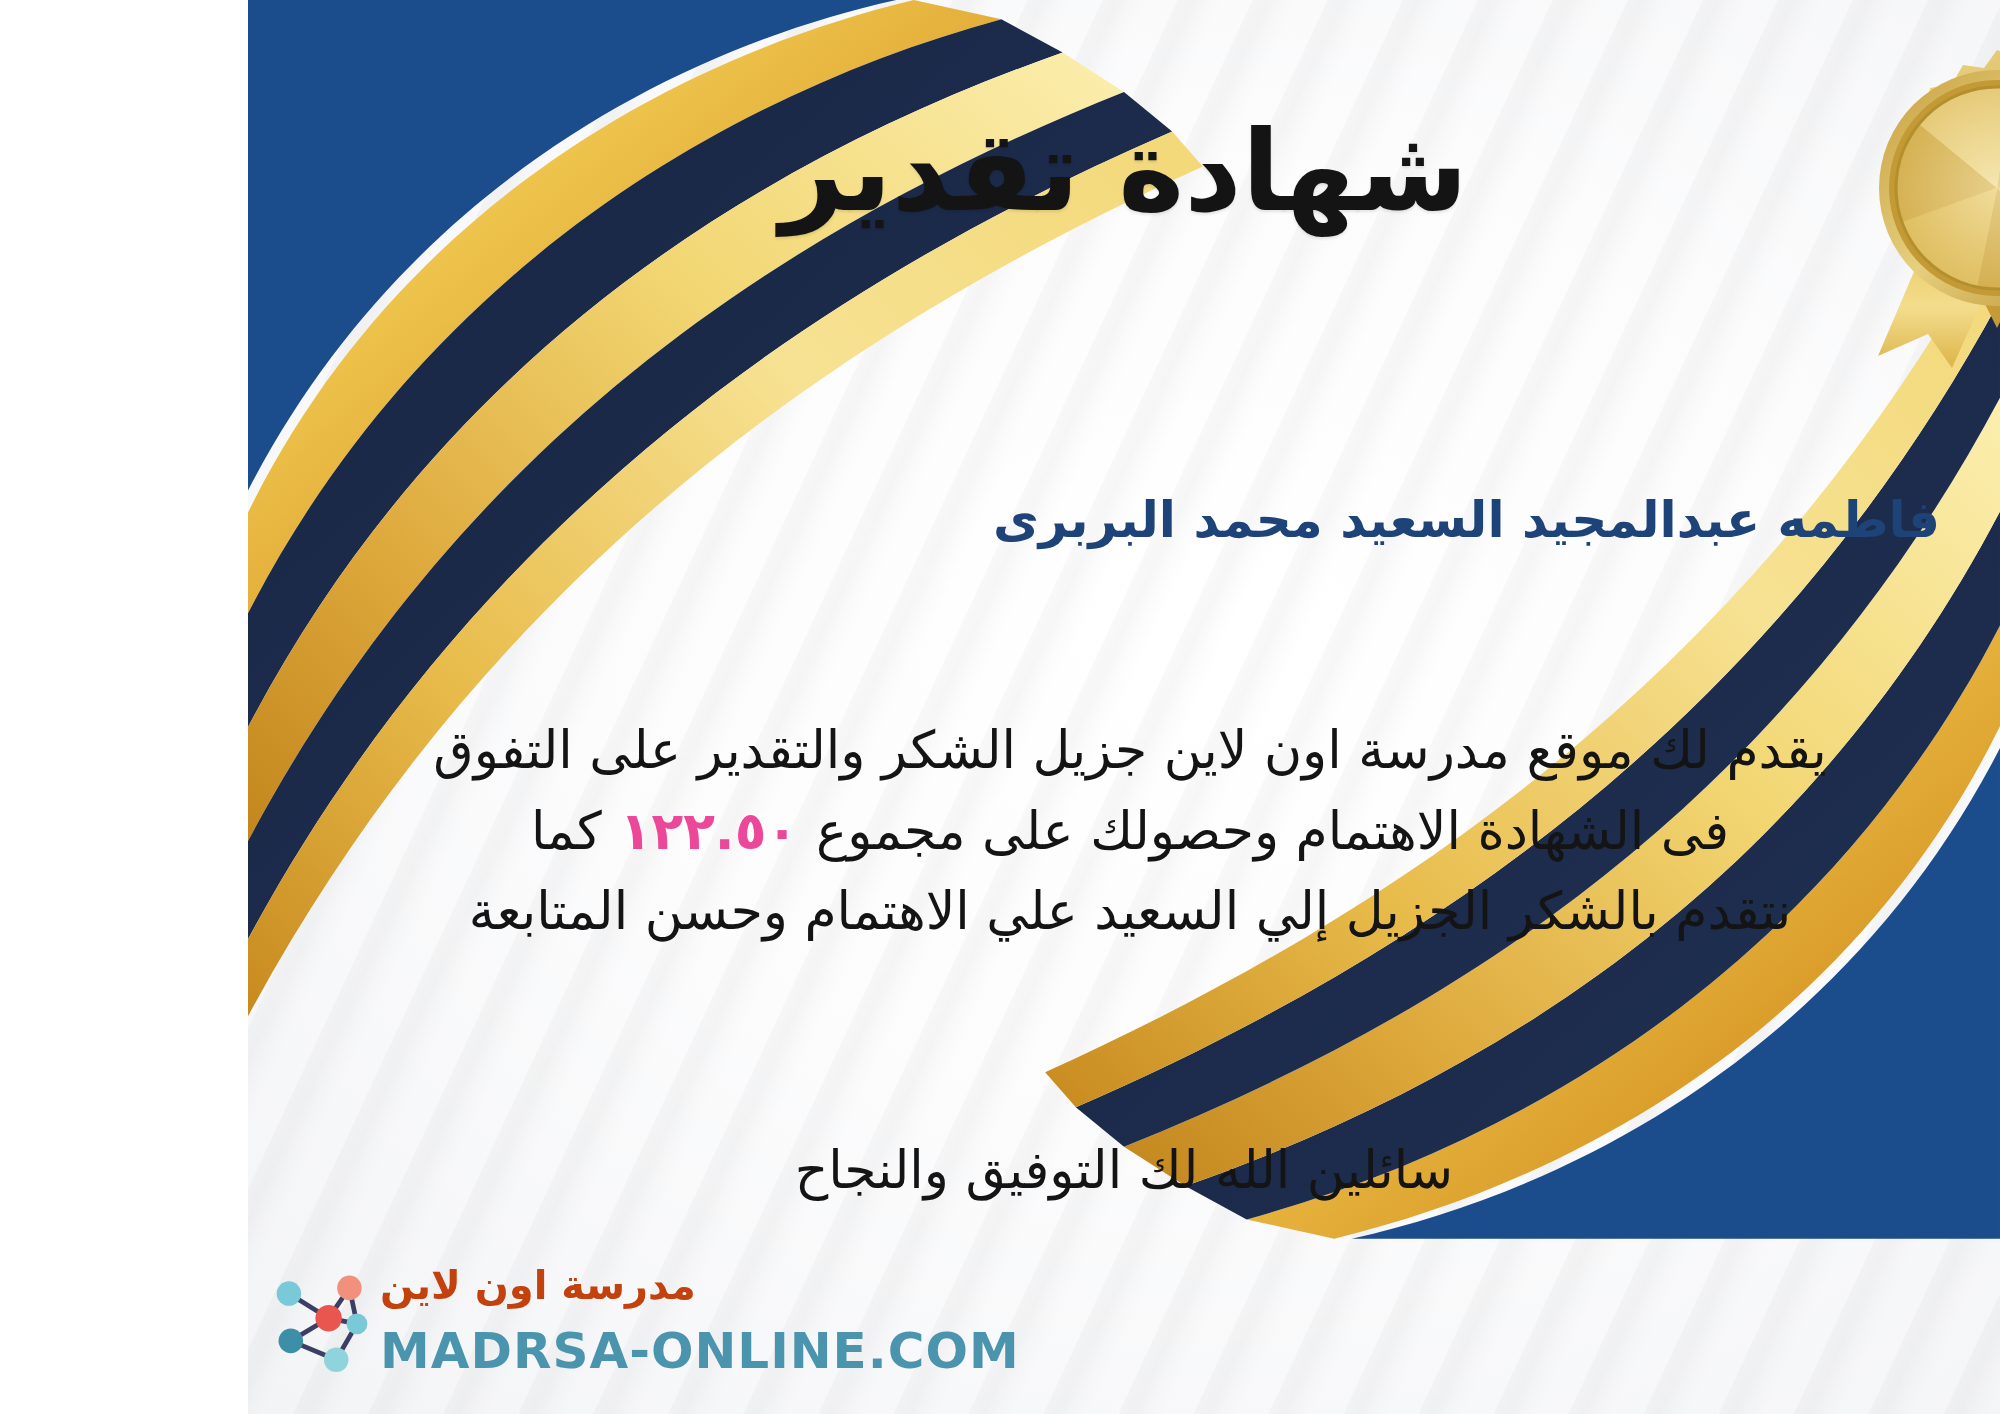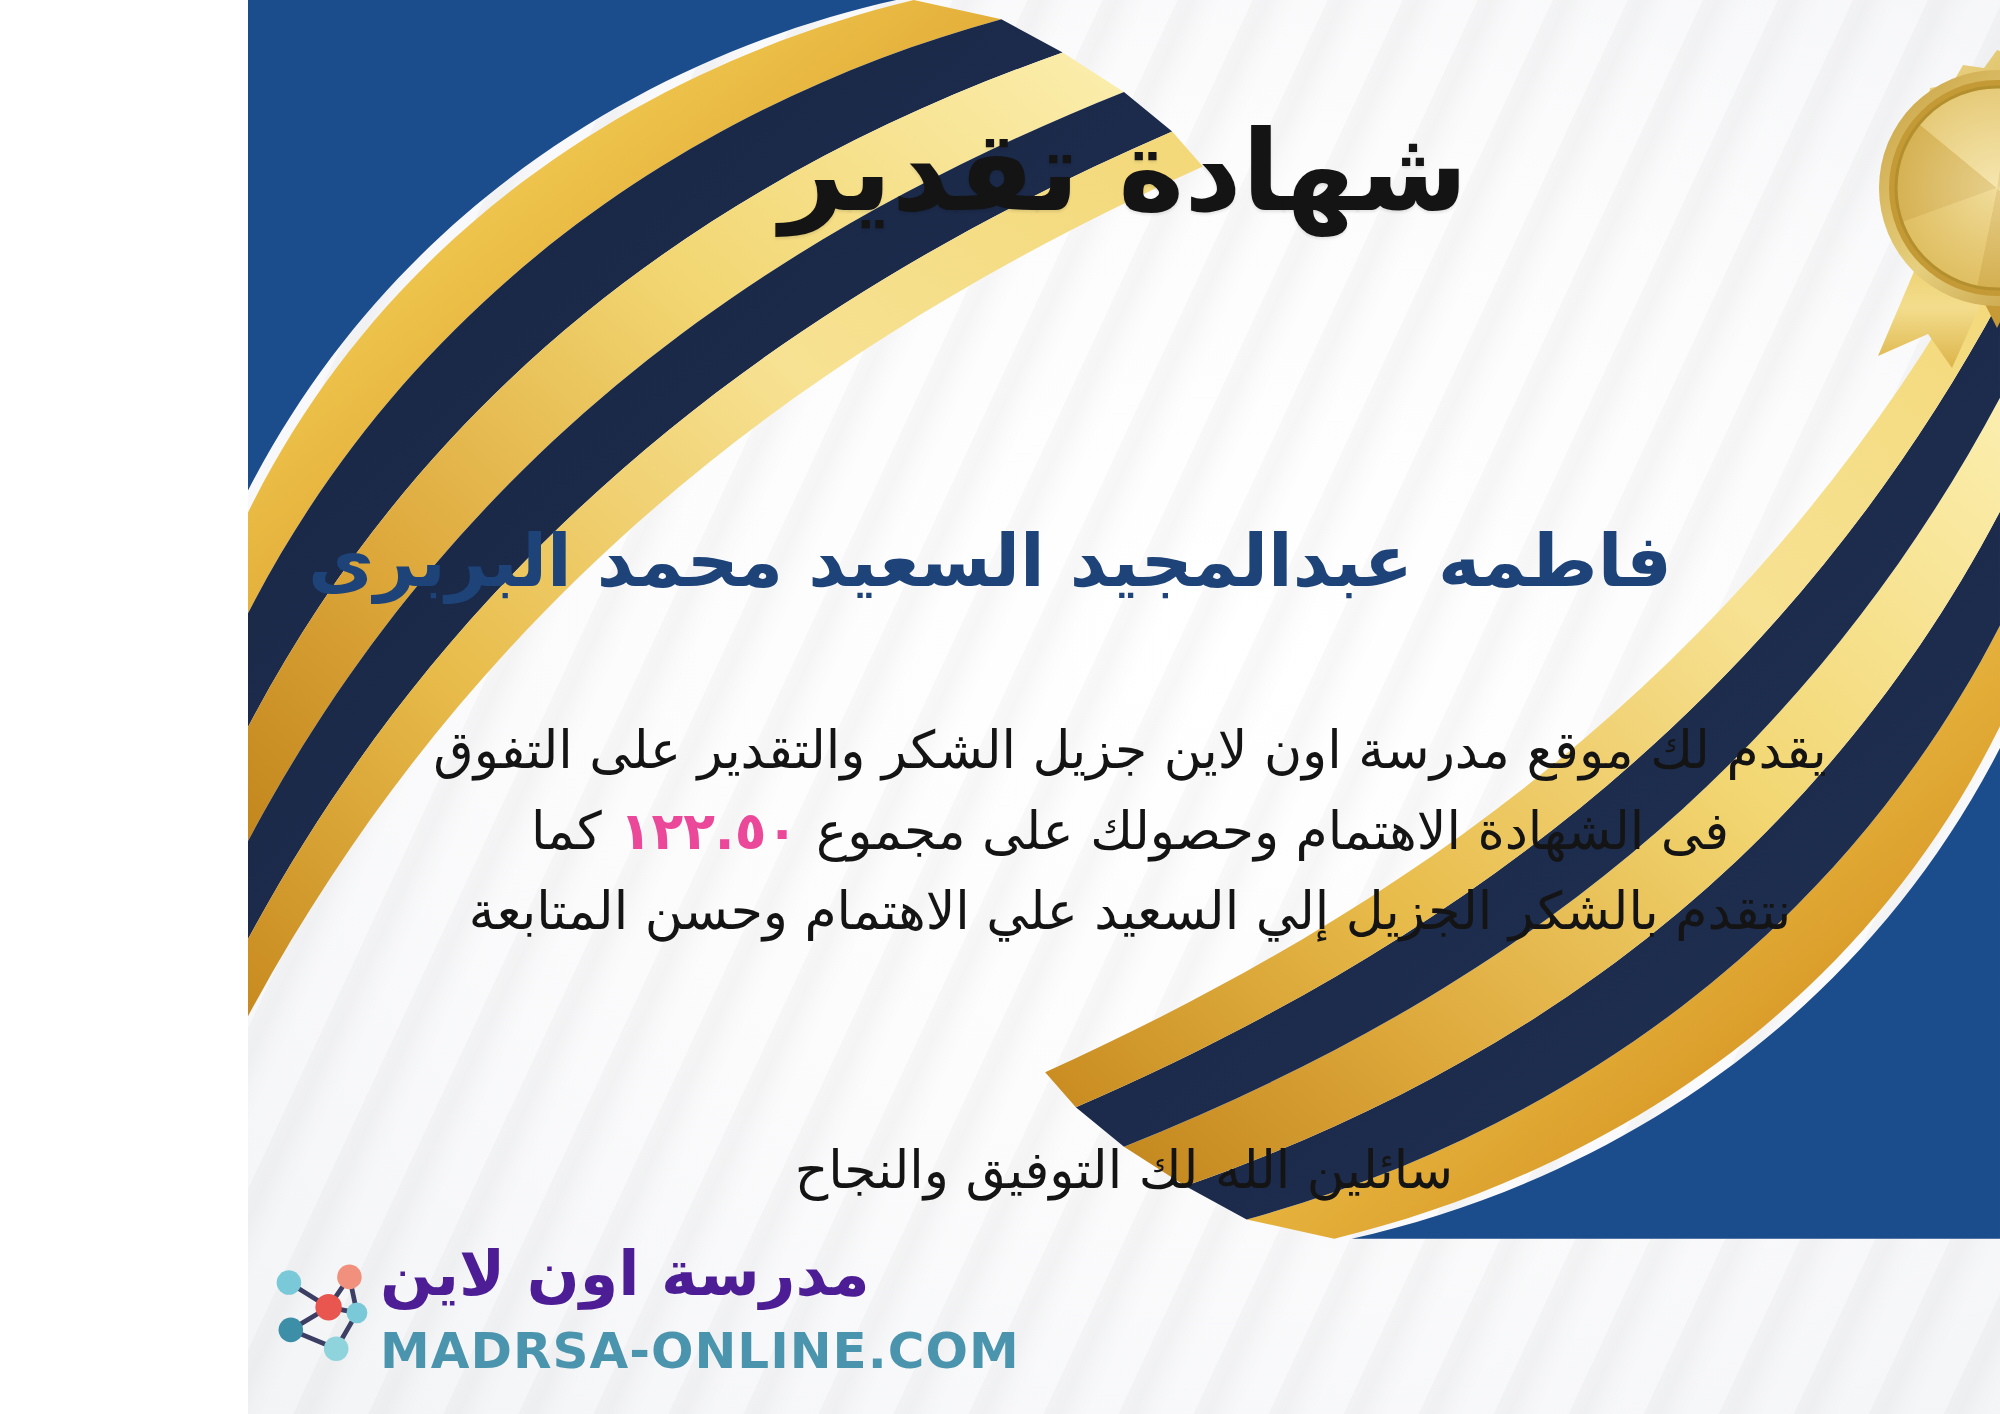--- a/index.html
+++ b/index.html
@@ -58,25 +58,25 @@
     font-weight:700;
     color:#141414;
     letter-spacing:-1px;
     line-height:1.1;
     direction:rtl;
     text-shadow:0 2px 3px rgba(0,0,0,.10);
   }
 
   .student-name{
     position:absolute;
-    top:520px;
+    top:492px;
     left:60px;
     right:60px;
-    text-align:left;
-    font-size:72px;
+    text-align:right;
+    font-size:50px;
     font-weight:700;
     color:#1d4379;
     direction:rtl;
     line-height:1.15;
     white-space:nowrap;
   }
 
   .body-block{
     position:absolute;
     top:710px;
@@ -124,23 +124,23 @@
     gap:6px;
     direction:rtl;
   }
   .brand-text{
     display:flex;
     flex-direction:column;
     align-items:flex-end;
     line-height:1;
   }
   .brand-ar{
-    font-size:62px;
-    font-weight:700;
-    color:#4c1d95;
+    font-size:40px;
+    font-weight:700;
+    color:#c2410c;
     direction:rtl;
     letter-spacing:0px;
     white-space:nowrap;
   }
   .brand-url{
     font-size:50px;
     font-weight:700;
     color:#4b94ad;
     letter-spacing:1px;
     direction:ltr;

